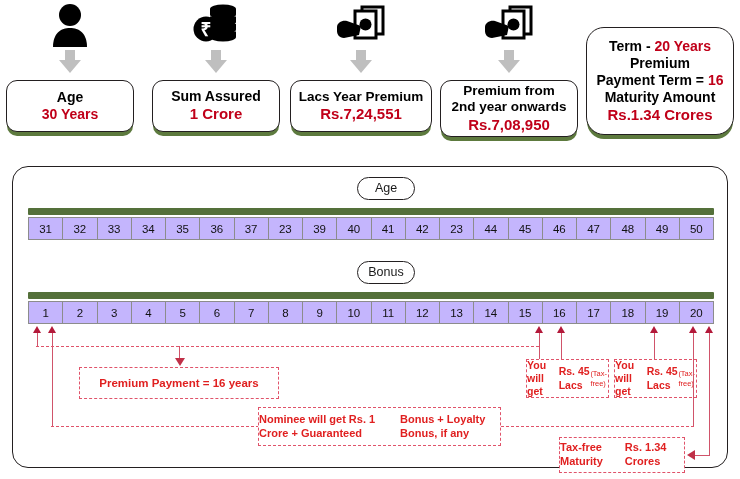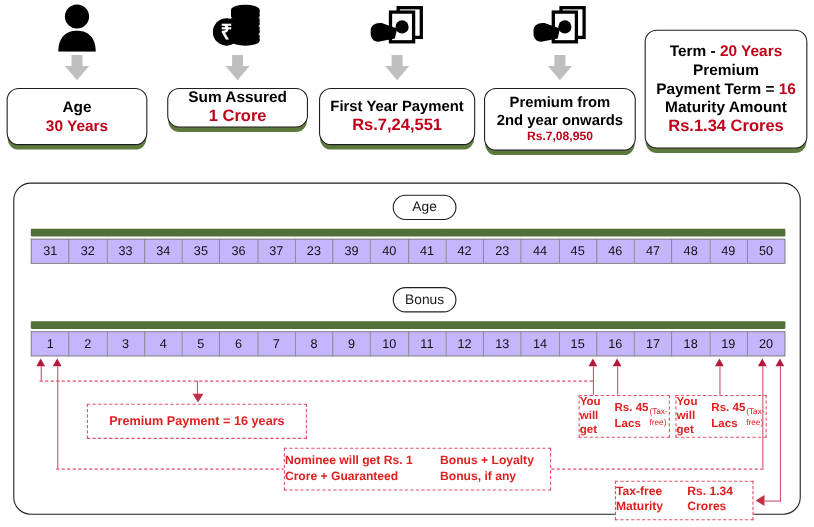--- a/index.html
+++ b/index.html
@@ -157,67 +157,67 @@
             <ellipse cx="30" cy="34" rx="13" ry="4.6"></ellipse>
         </g>
         <circle cx="13" cy="26" r="12.5" fill="#000"></circle>
         <text x="13" y="32.5" font-family="'Liberation Serif',serif" font-size="19" font-weight="bold" fill="#fff" text-anchor="middle">₹</text>
       </svg>
     </div>
     <div>
       <div class="arrow-stem"></div>
         <div class="arrow-down-grey"></div>
     </div>
-    <div class="card" style="margin-top:7px; height:36px; font-size:14px;">
+    <div class="card" style="margin-top:7px; height:52px; font-size:14px;">
       <div class="lbl-black">Sum Assured</div>
       <div class="lbl-red" style="font-size:15px;">1 Crore</div>
     </div>
   </div>
 
   <div class="top-col" style="left:290px; width:142px;">
     <div class="icon-wrap">
       <svg width="52" height="40" viewBox="0 0 52 40">
         <rect x="27" y="2" width="21" height="27" fill="#fff" stroke="#000" stroke-width="3"></rect>
         <rect x="20" y="6" width="21" height="27" fill="#fff" stroke="#000" stroke-width="3"></rect>
         <circle cx="30.5" cy="19.5" r="6" fill="#000"></circle>
         <path d="M2 22 C2 18 7 15 12 16 L26 21 L24 30 L9 33 C4 33 2 29 2 26 Z" fill="#000"></path>
       </svg>
     </div>
     <div>
       <div class="arrow-stem"></div>
         <div class="arrow-down-grey"></div>
     </div>
     <div class="card" style="margin-top:7px; height:52px; font-size:13.5px;">
-      <div class="lbl-black">First Year Payment</div>
+      <div class="lbl-black">Lacs Year Premium</div>
       <div class="lbl-red" style="font-size:15px;">Rs.7,24,551</div>
     </div>
   </div>
 
   <div class="top-col" style="left:440px; width:138px;">
     <div class="icon-wrap">
       <svg width="52" height="40" viewBox="0 0 52 40">
         <rect x="27" y="2" width="21" height="27" fill="#fff" stroke="#000" stroke-width="3"></rect>
         <rect x="20" y="6" width="21" height="27" fill="#fff" stroke="#000" stroke-width="3"></rect>
         <circle cx="30.5" cy="19.5" r="6" fill="#000"></circle>
         <path d="M2 22 C2 18 7 15 12 16 L26 21 L24 30 L9 33 C4 33 2 29 2 26 Z" fill="#000"></path>
       </svg>
     </div>
     <div>
       <div class="arrow-stem"></div>
         <div class="arrow-down-grey"></div>
     </div>
     <div class="card" style="margin-top:7px; height:57px; font-size:13.5px;">
       <div class="lbl-black">Premium from</div>
       <div class="lbl-black">2nd year onwards</div>
-      <div class="lbl-red" style="font-size:11px;">Rs.7,08,950</div>
+      <div class="lbl-red" style="font-size:15px;">Rs.7,08,950</div>
     </div>
   </div>
 
   <div class="top-col" style="left:586px; width:148px; top:27px;">
-    <div class="card" style="height:108px; font-size:14px; padding:4px 5px;">
+    <div class="card" style="height:108px; font-size:14px; padding:4px 5px;border-radius:18px;">
       <div>
         <span class="lbl-black">Term  -</span>
         <span class="lbl-red">20 Years</span>
       </div>
       <div class="lbl-black">Premium</div>
       <div>
         <span class="lbl-black">Payment Term =</span>
         <span class="lbl-red">16</span>
       </div>
       <div class="lbl-black">Maturity Amount</div>

